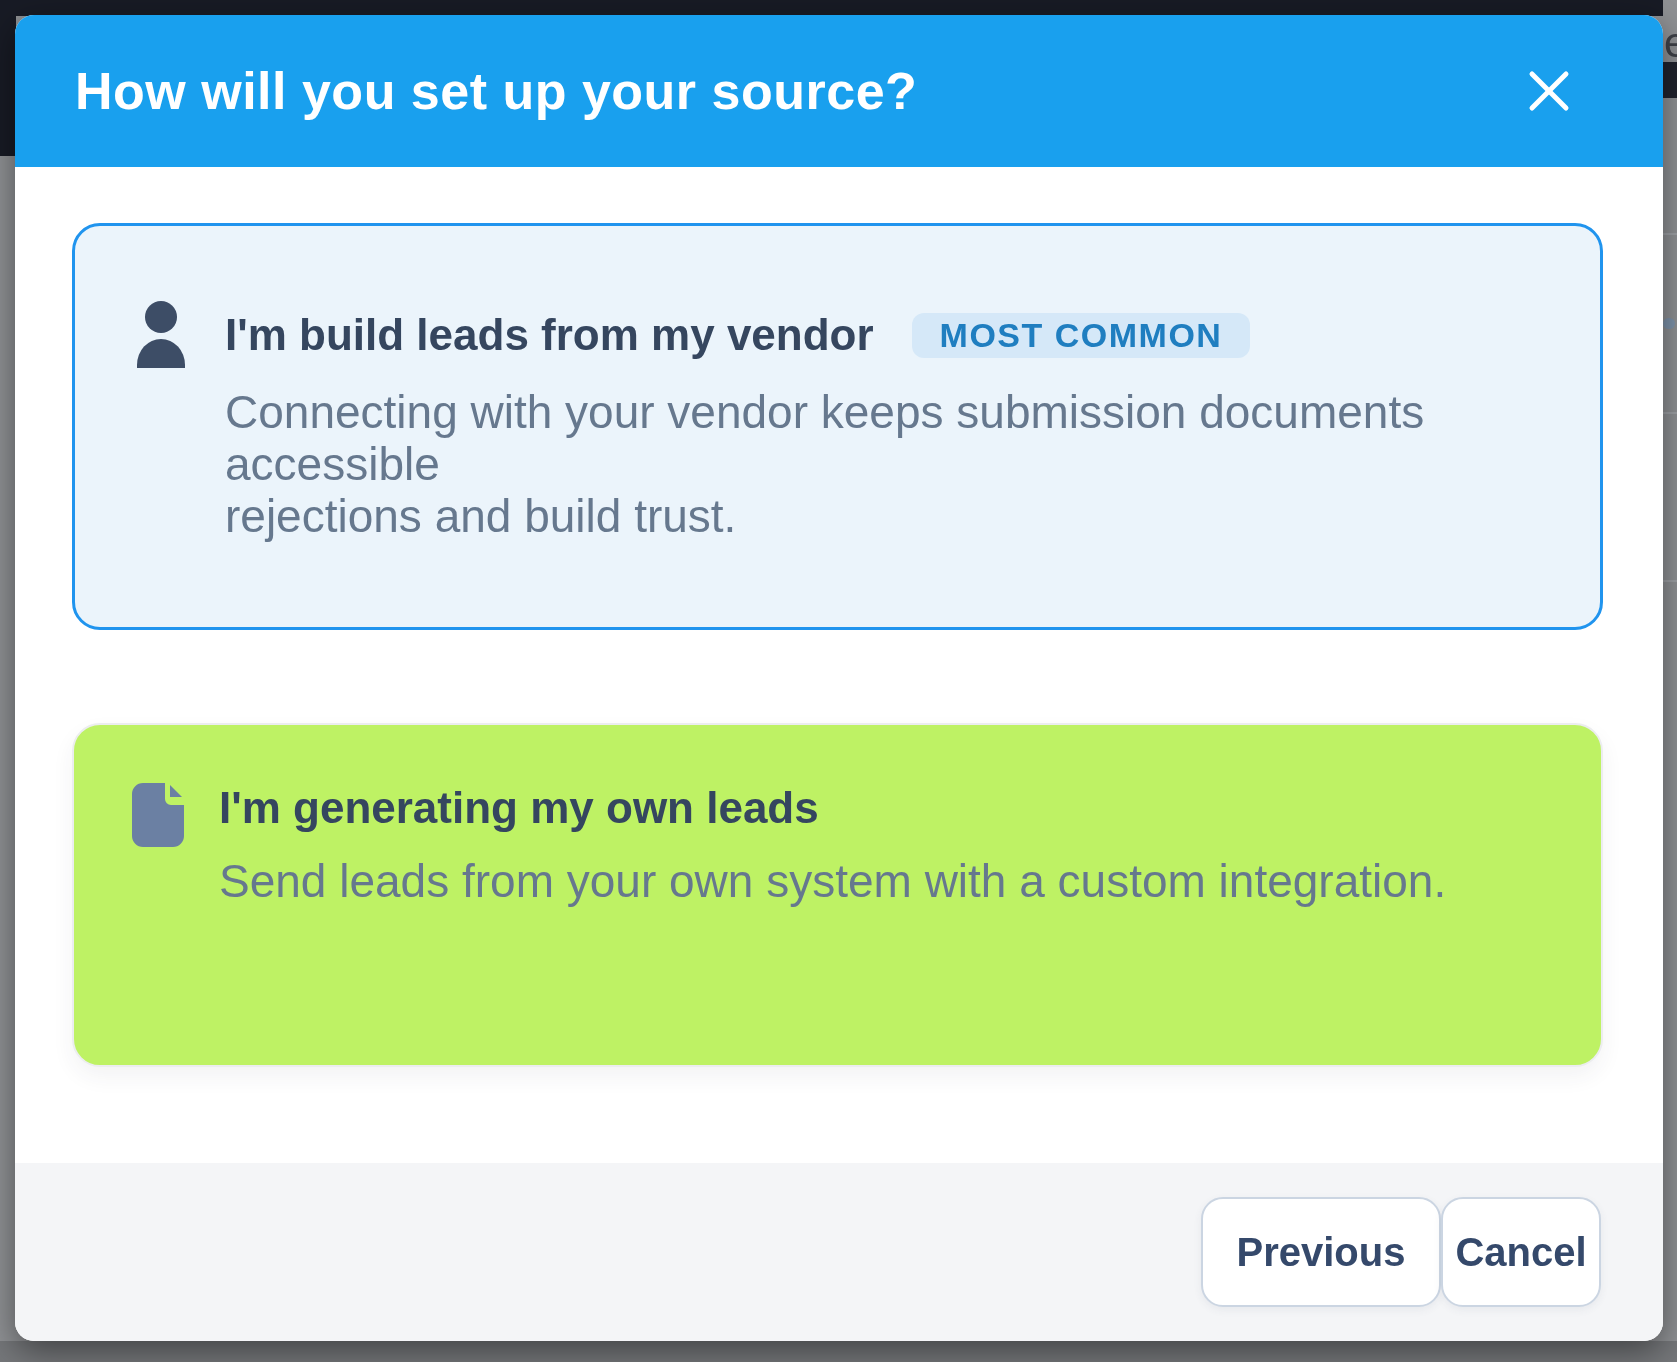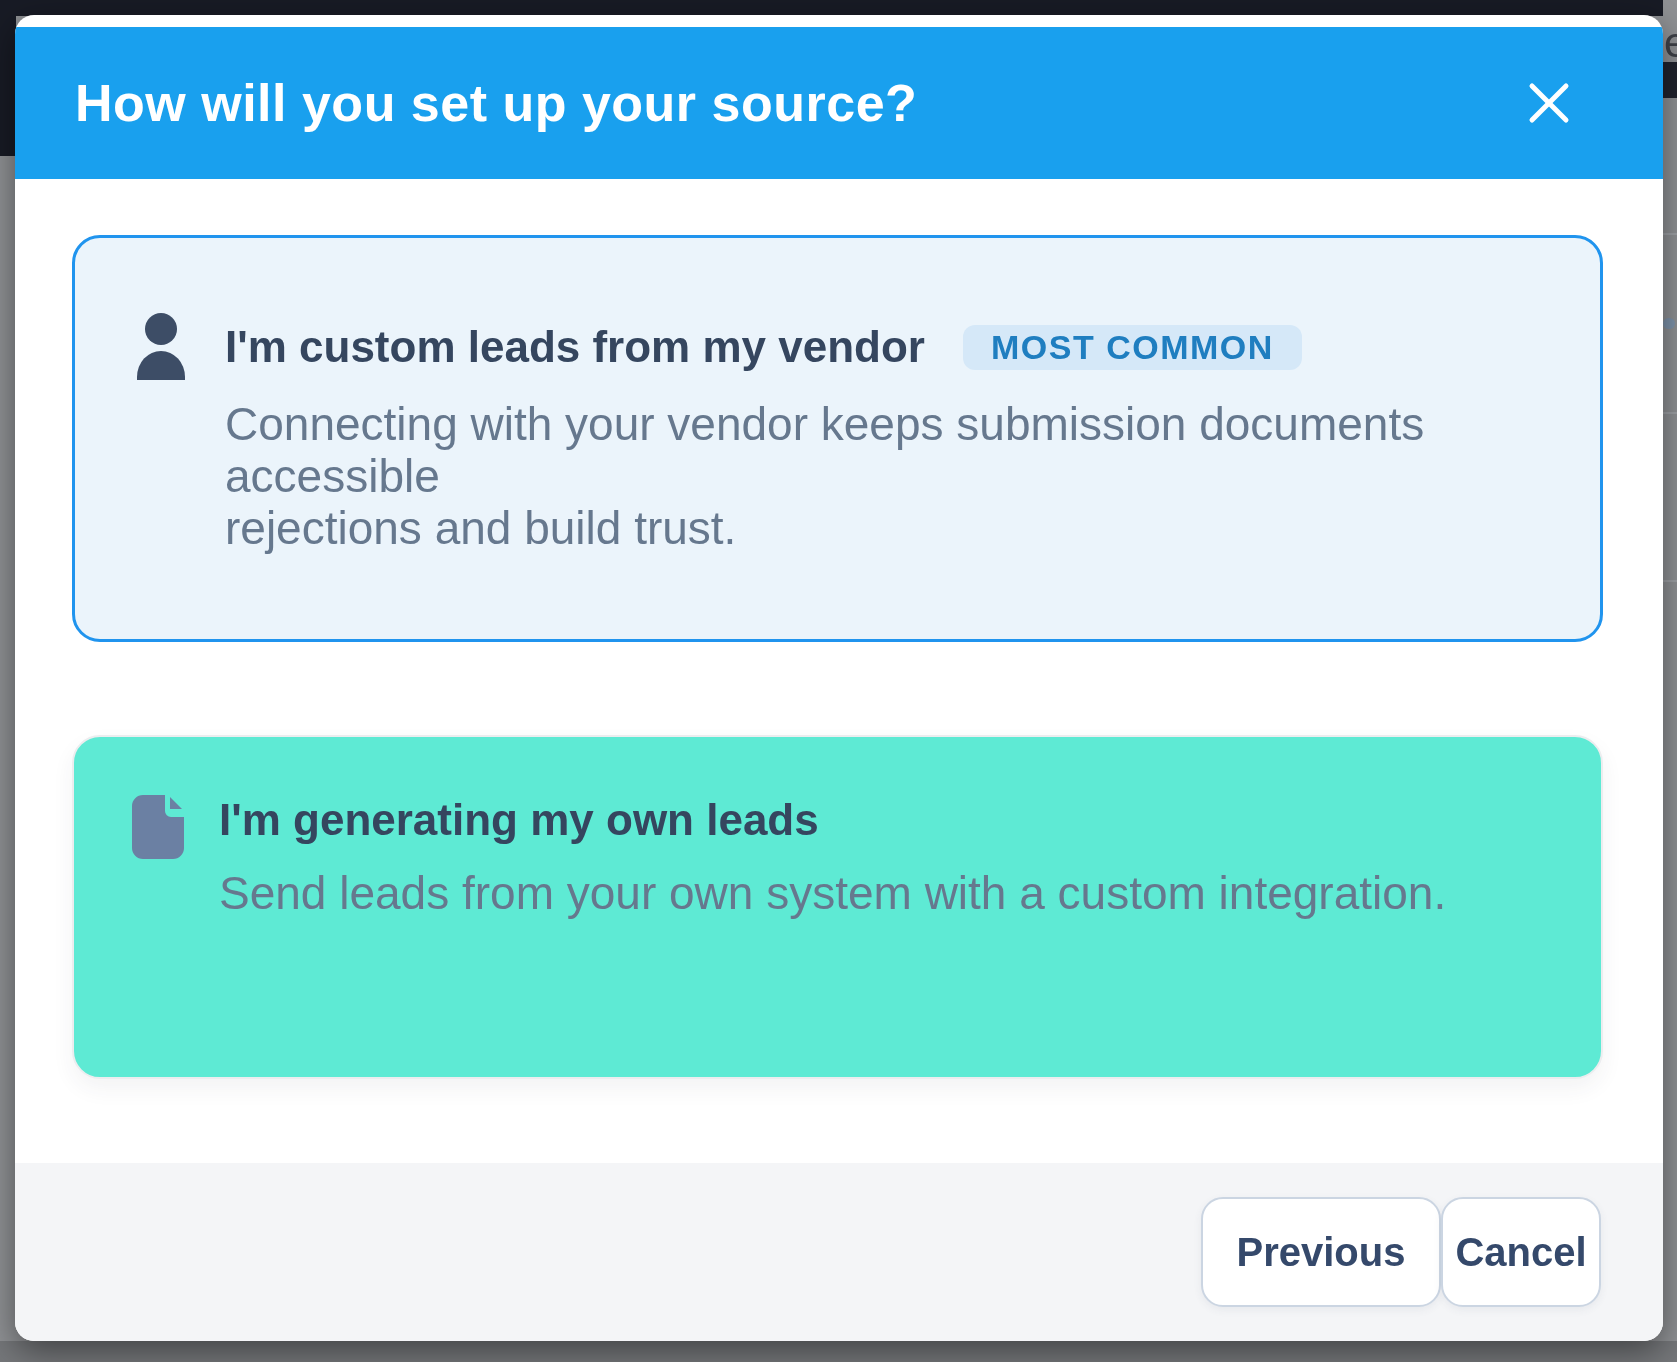--- a/index.html
+++ b/index.html
@@ -45,40 +45,40 @@
 
   
   .modal{
     position:absolute;left:15px;top:15px;width:1648px;height:1326px;
     background:#FFFFFF;border-radius:19px;overflow:hidden;
     box-shadow:0 10px 34px rgba(0,0,0,0.45);
     display:flex;flex-direction:column;
   }
   .modal-header{
     height:152px;flex:0 0 152px;background:var(--header-blue);
-    display:flex;align-items:center;padding:0 84px 0 60px;margin-top:12px;
+    display:flex;align-items:center;padding:0 84px 0 60px;
   }
   .modal-title{
     color:var(--header-title);font-size:52px;font-weight:600;letter-spacing:0.5px;
   }
   .close-btn{
     margin-left:auto;width:60px;height:60px;border:none;background:transparent;
     display:flex;align-items:center;justify-content:center;cursor:pointer;color:#FFFFFF;
   }
   .modal-body{flex:1 1 auto;background:#FFFFFF;position:relative;}
 
   .option-card{position:relative;border-radius:28px;}
   .card-selected{
     margin:56px 60px 0 57px;height:407px;
     background:var(--card-selected-bg);
     border:3px solid var(--card-selected-border);
   }
   .card-plain{
     margin:93px 60px 0 57px;height:344px;
-    background:#5eead4;border:2px solid var(--card-border);
+    background:#bef264;border:2px solid var(--card-border);
     box-shadow:0 10px 22px rgba(45,55,70,0.06);
   }
   .card-icon{position:absolute;display:block;}
   .person-wrap{left:58px;top:74px;width:56px;height:68px;color:var(--person-icon);}
   .doc-wrap{left:58px;top:58px;width:52px;height:64px;color:var(--document-icon);}
   .card-head{display:flex;align-items:center;gap:38px;}
   .card-selected .card-head{margin:84px 60px 0 150px;}
   .card-plain .card-head{margin:58px 60px 0 145px;}
   .card-heading{font-size:44px;font-weight:700;color:var(--heading-text);white-space:nowrap;}
   .badge{
@@ -138,21 +138,21 @@
   <div class="modal-body">
 
     <div class="option-card card-selected">
       <span class="card-icon person-wrap">
         <svg width="56" height="68" viewBox="0 0 56 68">
           <circle cx="28" cy="17" r="16" fill="currentColor"></circle>
           <path d="M4 68 v-3 a24 26 0 0 1 48 0 v3 z" fill="currentColor"></path>
         </svg>
       </span>
       <div class="card-head">
-        <span class="card-heading">I'm custom leads from my vendor</span>
+        <span class="card-heading">I'm build leads from my vendor</span>
         <span class="badge">MOST COMMON</span>
       </div>
       <div class="card-desc">
         <div>Connecting with your vendor keeps submission documents accessible</div>
         <div>rejections and build trust.</div>
       </div>
     </div>
 
     <div class="option-card card-plain">
       <span class="card-icon doc-wrap">

